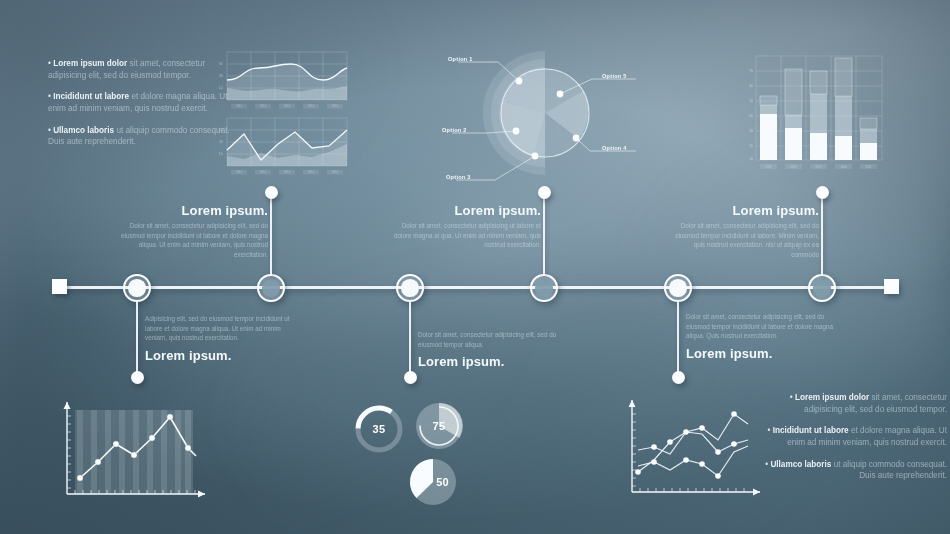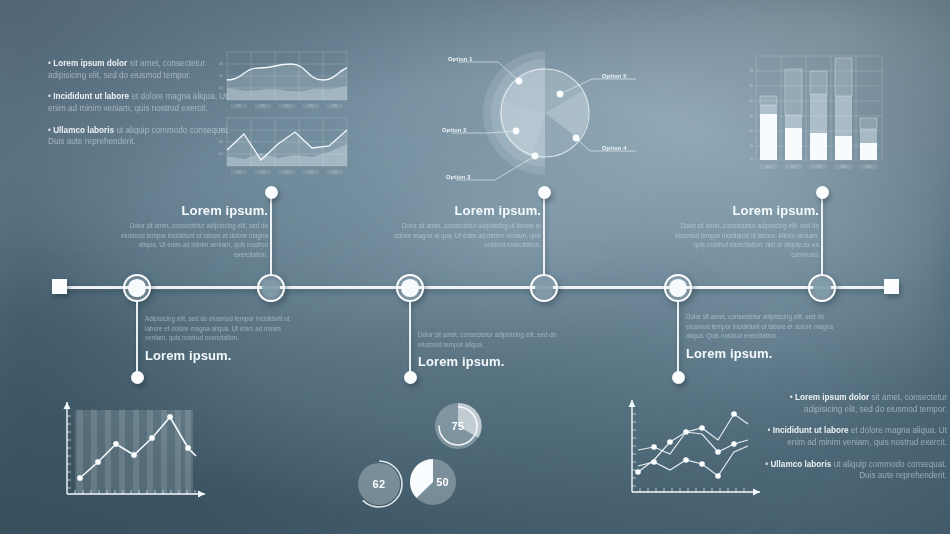--- a/index.html
+++ b/index.html
@@ -400,37 +400,37 @@
           <circle cx="43" cy="70" r="3"></circle>
           <circle cx="61" cy="52" r="3"></circle>
         <circle cx="79" cy="63" r="3"></circle>
           <circle cx="97" cy="46" r="3"></circle>
           <circle cx="115" cy="25" r="3"></circle>
         <circle cx="133" cy="56" r="3"></circle>
       </g>
     </svg>
   </div>
 
-
-  <div class="gauge" style="left:432px; top:400px; width:52px; height:52px;">
+  <div class="gauge" style="left:352px; top:402px; width:54px; height:54px;">
+    <svg class="chart-svg" width="54" height="54" viewBox="0 0 54 54">
+      <circle cx="27" cy="27" r="21" fill="none" stroke="rgba(230,242,248,0.28)" stroke-width="5"></circle>
+      <circle cx="27" cy="27" r="21" fill="none" stroke="#f7fbfd" stroke-width="5" stroke-dasharray="46.2 85.8" stroke-dashoffset="33" stroke-linecap="butt" transform="rotate(-90 27 27)"></circle>
+    </svg>
+    <span class="gauge-val">35</span>
+  </div>
+
+  <div class="gauge" style="left:413px; top:400px; width:52px; height:52px;">
     <svg class="chart-svg" width="52" height="52" viewBox="0 0 52 52">
       <circle cx="26" cy="26" r="23" fill="rgba(235,245,250,0.3)"></circle>
       <path d="M26,26 L26,3 A23,23 0 0,1 46.5,38 Z" fill="rgba(248,252,254,0.55)"></path>
       <circle cx="26" cy="26" r="19" fill="none" stroke="rgba(248,252,254,0.9)" stroke-width="1.6" stroke-dasharray="89.5 29.8" transform="rotate(-90 26 26)"></circle>
     </svg>
     <span class="gauge-val">75</span>
   </div>
 
-  <div class="gauge" style="left:353px; top:458px; width:52px; height:52px;">
-    <svg class="chart-svg" width="52" height="52" viewBox="0 0 52 52">
-      <circle cx="26" cy="26" r="21" fill="rgba(235,245,250,0.3)"></circle>
-      <circle cx="26" cy="26" r="23" fill="none" stroke="rgba(248,252,254,0.85)" stroke-width="1.6" stroke-dasharray="89.6 54.9" transform="rotate(-90 26 26)"></circle>
-    </svg>
-    <span class="gauge-val">62</span>
-  </div>
 
   <div class="gauge" style="left:407px; top:456px; width:52px; height:52px;">
     <svg class="chart-svg" width="52" height="52" viewBox="0 0 52 52">
       <circle cx="26" cy="26" r="23" fill="rgba(235,245,250,0.3)"></circle>
       <path d="M26,26 L26,3 A23,23 0 0,0 9.5,42 Z" fill="#f8fcfe"></path>
     </svg>
     <span class="gauge-val" style="justify-content:flex-end; padding-right:10px;">50</span>
   </div>
 
   <div class="panel" style="left:622px; top:392px;">

